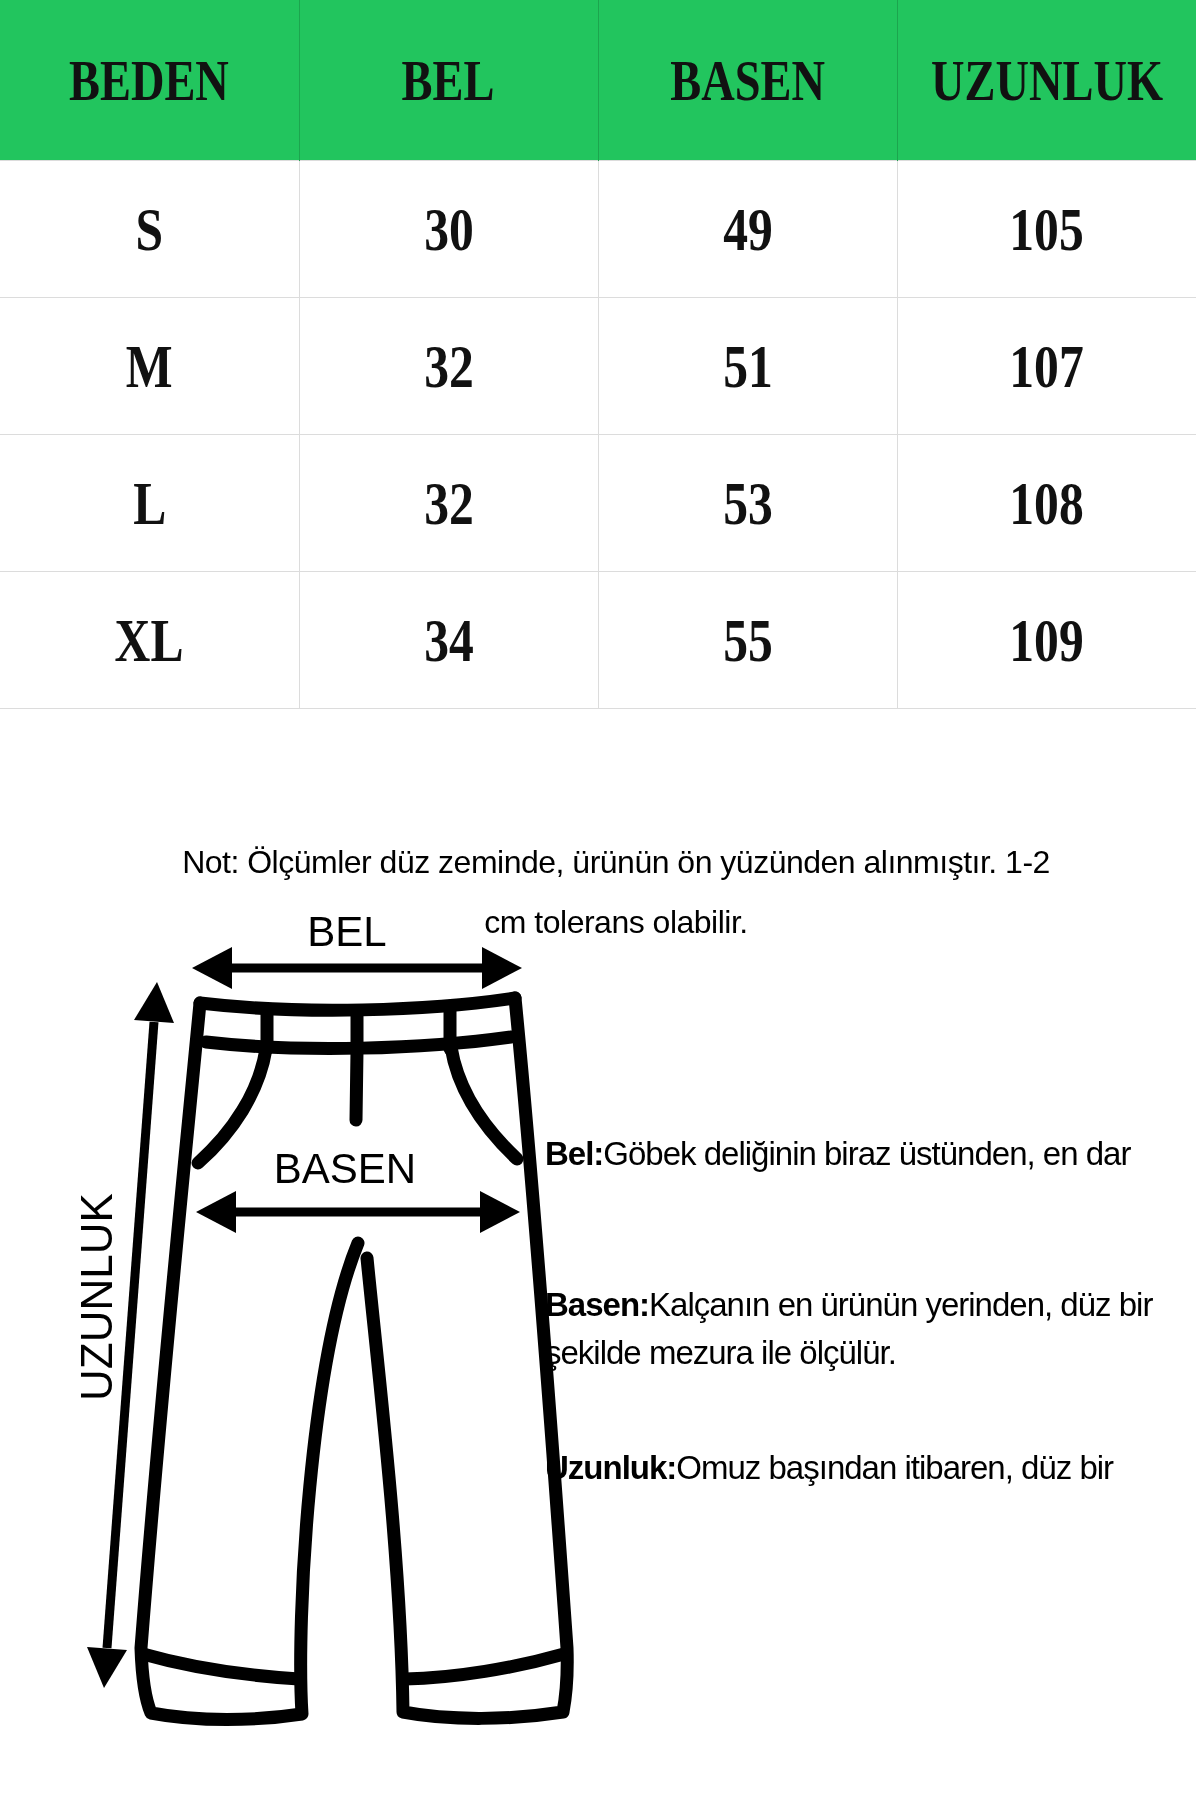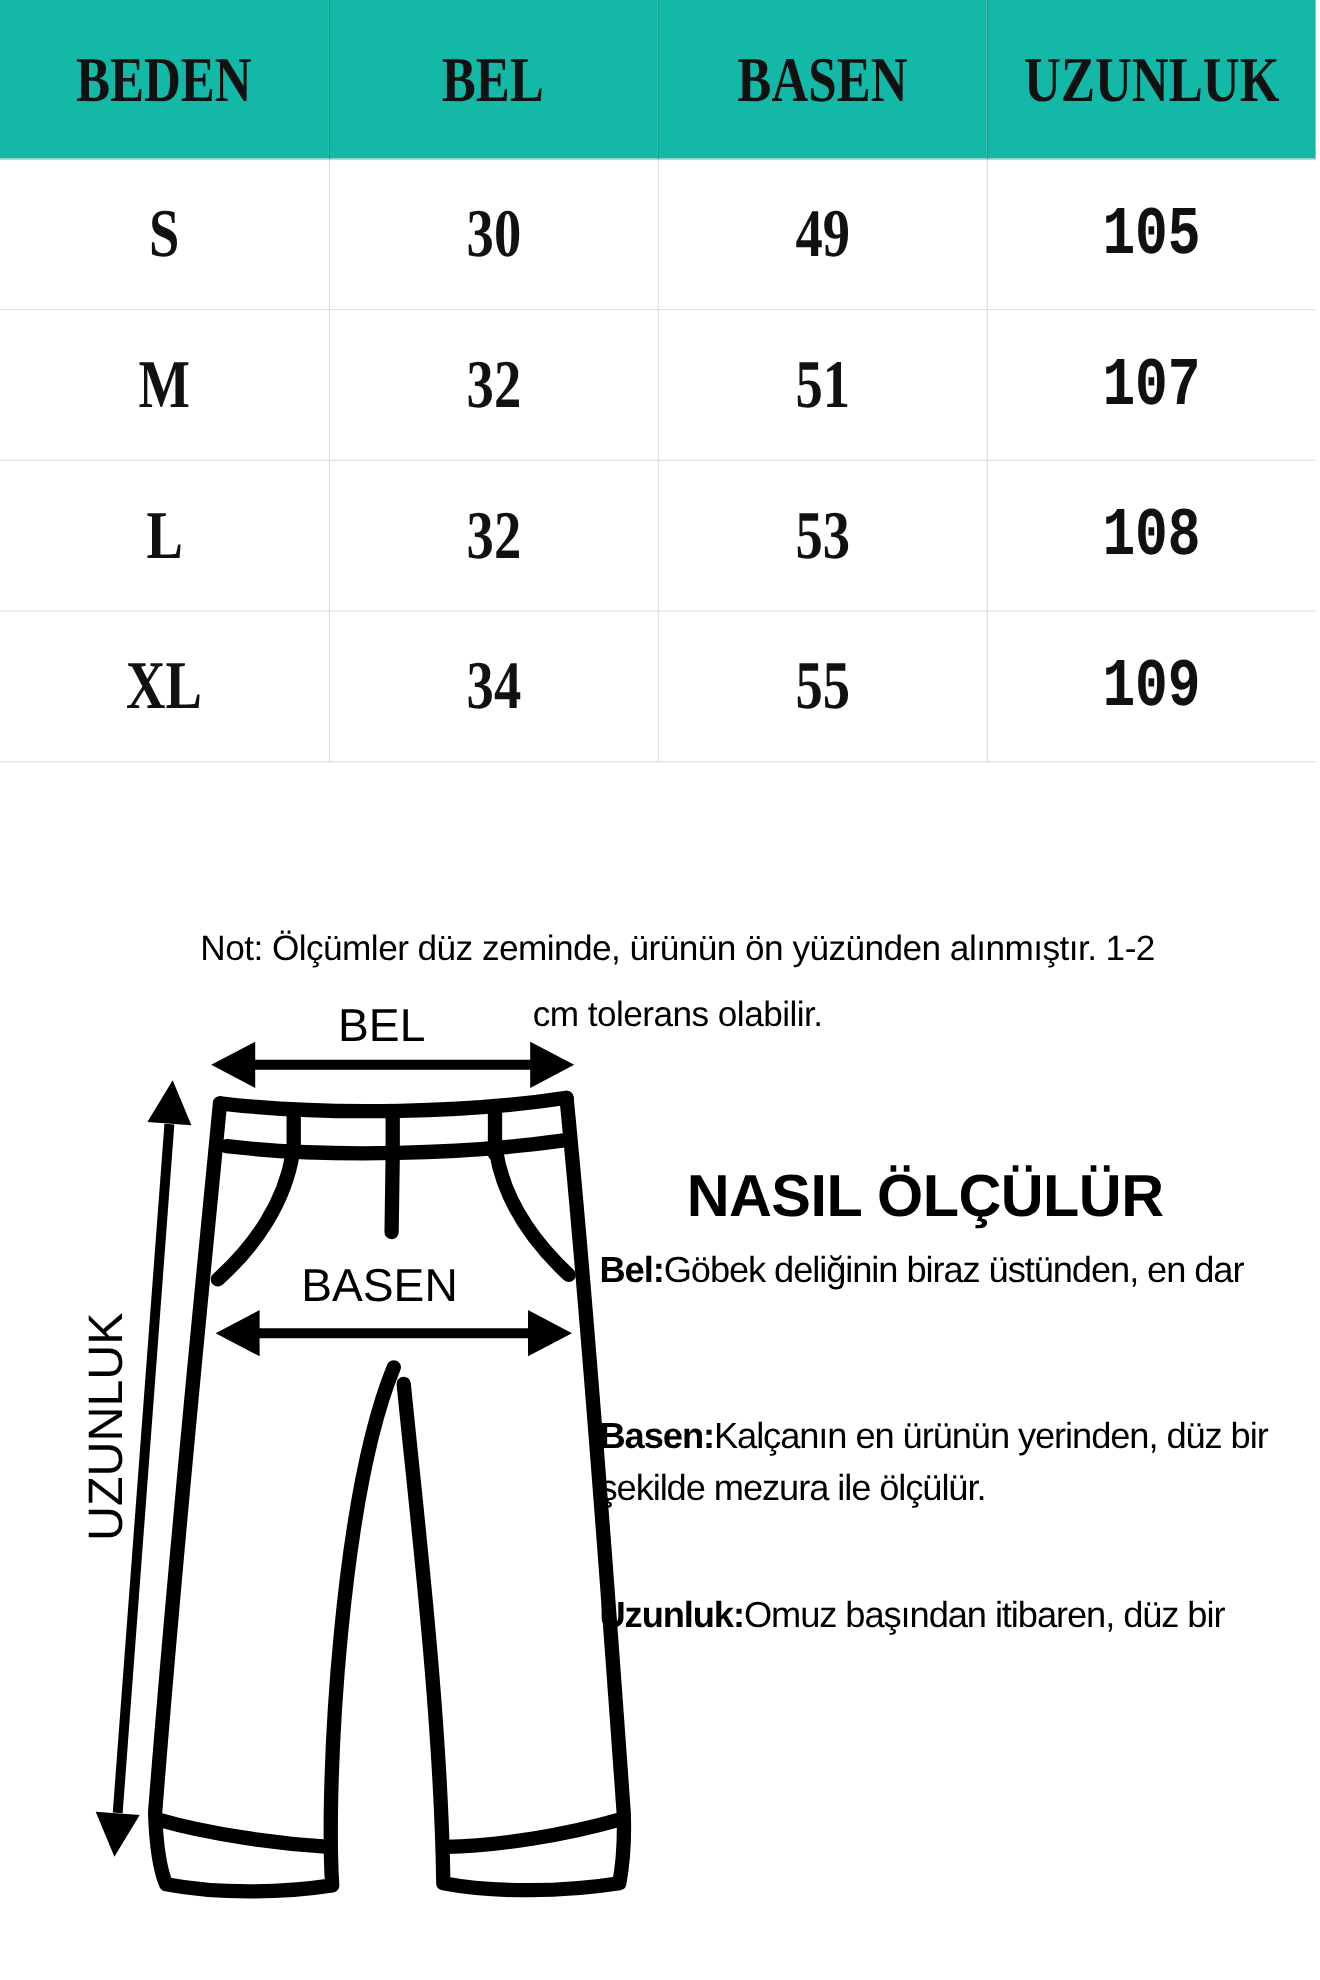--- a/index.html
+++ b/index.html
@@ -19,33 +19,33 @@
     border-collapse:collapse;
     table-layout:fixed;
   }
   table.size-table th, table.size-table td{
     text-align:center;vertical-align:middle;
     font-family:"Liberation Serif", serif;
     font-weight:bold;color:#111;
     padding:0;
   }
   table.size-table th{
-    height:144px;
-    background:#14b8a6;
+    height:160px;
+    background:#22c55e;
     font-size:58px;
     border-left:1px solid rgba(0,0,0,0.16);
   }
   table.size-table th:first-child{border-left:none;}
   table.size-table td{
     height:136px;
     font-size:62px;
     border:1px solid #dcdcdc;
   }
   table.size-table td:first-child{border-left:none;}
-  table.size-table td:last-child{border-right:none;font-family:Liberation Mono, monospace;}
+  table.size-table td:last-child{border-right:none;}
   .cell-squeeze{display:inline-block;transform:scaleX(0.8);}
 
   
   .note{
     position:absolute;left:16px;top:832px;width:1200px;
     text-align:center;
     font-size:32px;line-height:60px;
     font-weight:500;letter-spacing:-0.5px;color:#000;
   }
 
@@ -166,21 +166,20 @@
       <line x1="154" y1="202" x2="107" y2="828" stroke-width="9"></line>
       <polygon points="157,162 174,203 134,200" stroke="none"></polygon>
       <polygon points="104,868 127,830 87,827" stroke="none"></polygon>
     </g>
   </svg>
 
   <div class="diag-label bel-label">BEL</div>
   <div class="diag-label basen-label">BASEN</div>
   <div class="diag-label uzunluk-label">UZUNLUK</div>
 
-  <div class="howto-title">NASIL ÖLÇÜLÜR</div>
 
   <div class="howto-p p-bel">
     <div class="pl"><span class="lbl">Bel:</span><span>Göbek deliğinin biraz üstünden, en dar</span></div>
   </div>
 
   <div class="howto-p p-basen">
     <div class="pl"><span class="lbl">Basen:</span><span>Kalçanın en ürünün yerinden, düz bir</span></div>
     <div>şekilde mezura ile ölçülür.</div>
   </div>
 

